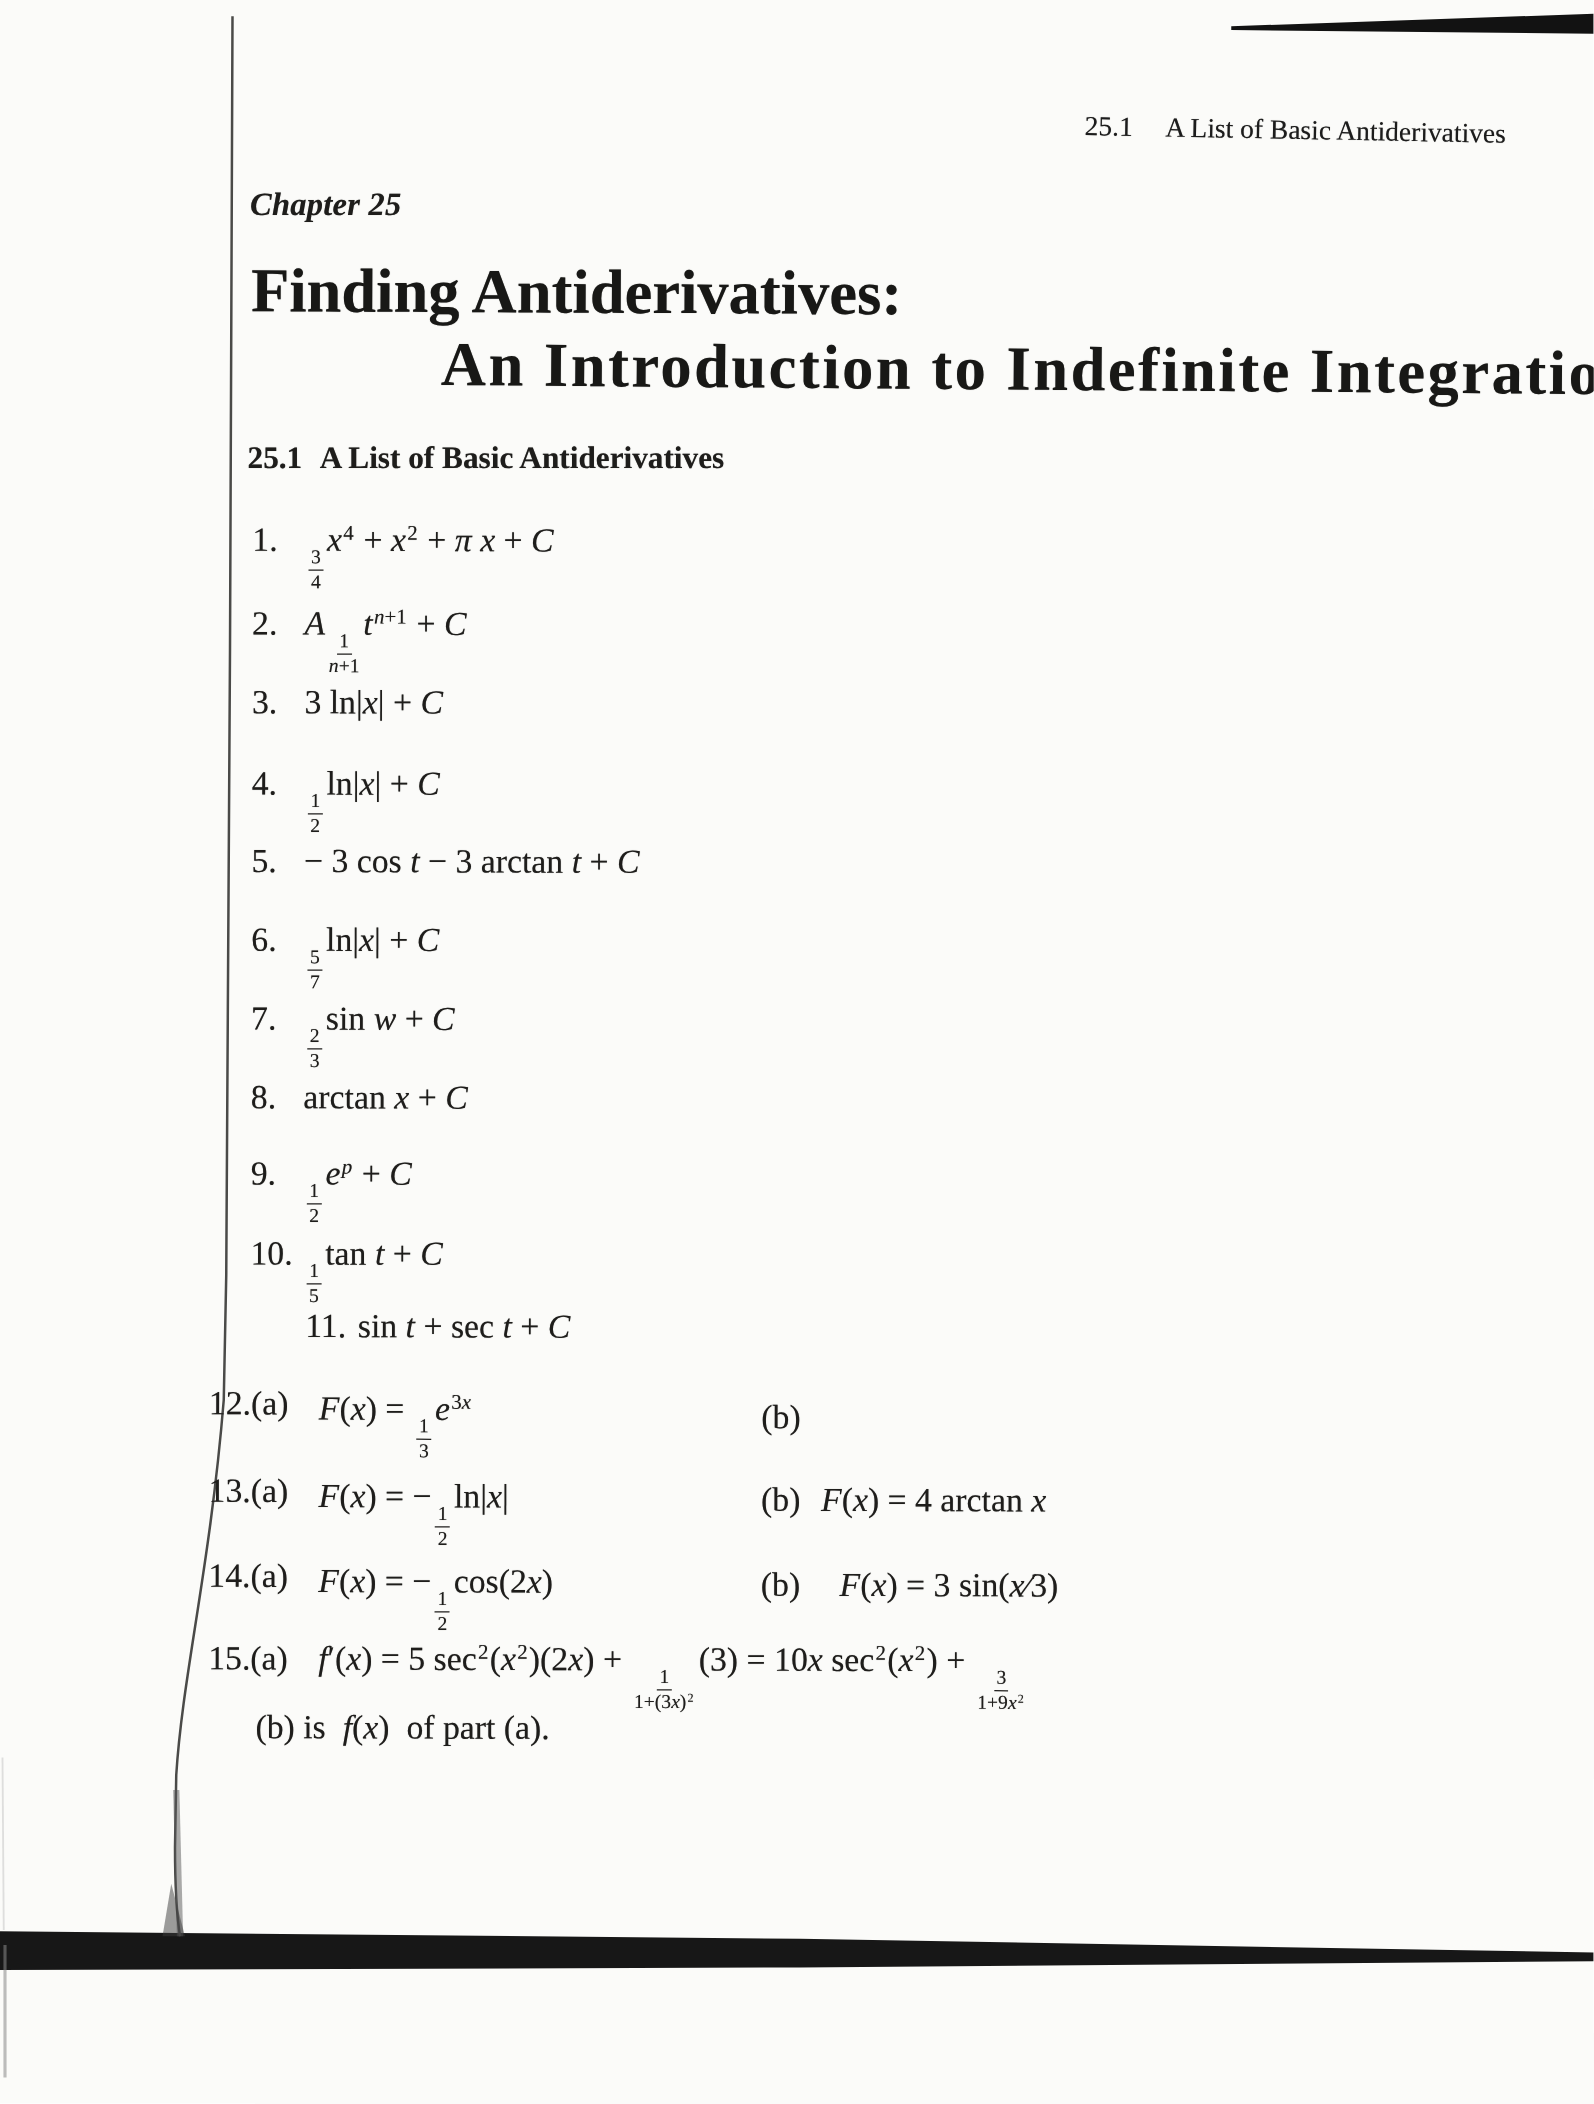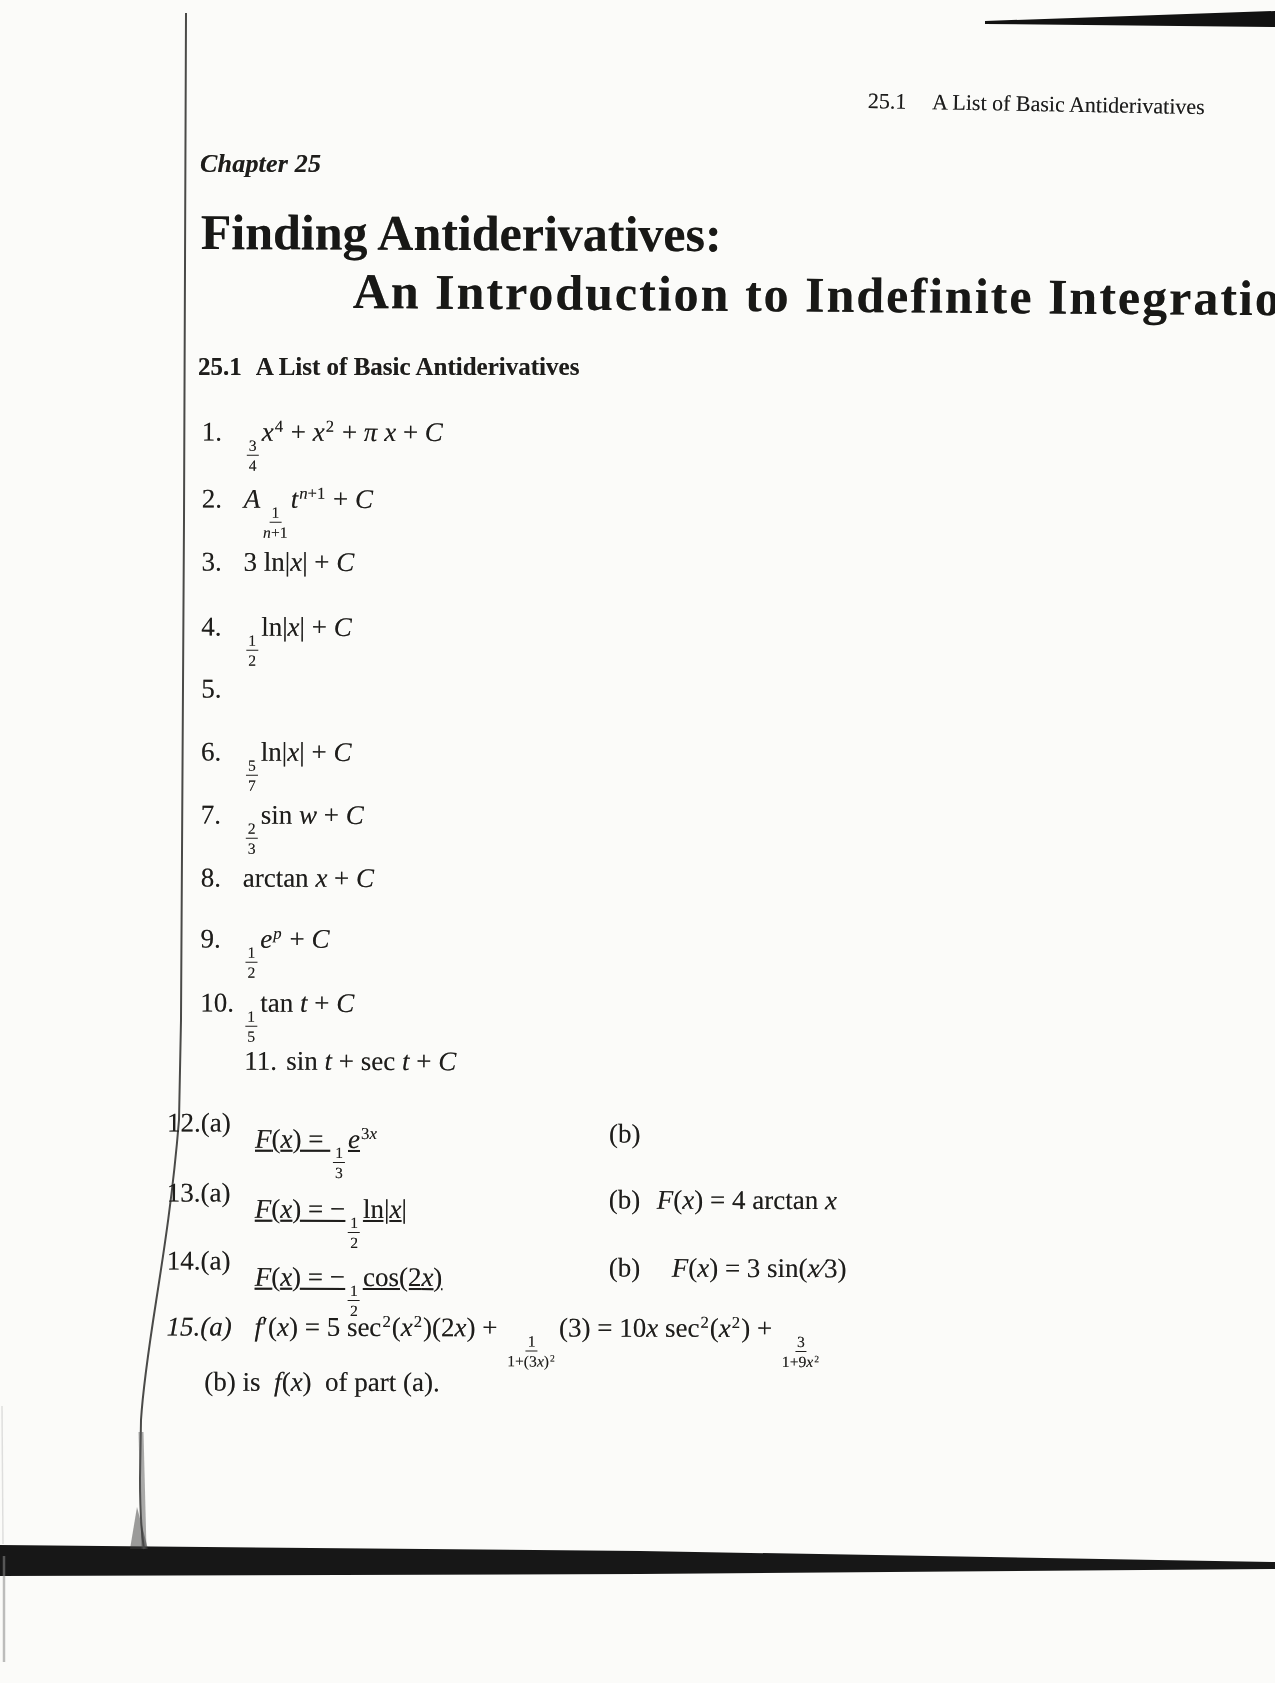--- a/index.html
+++ b/index.html
@@ -70,21 +70,21 @@
   .frac {
     display:inline-flex; flex-direction:column; align-items:center;
     font-size:0.58em; line-height:1.12; vertical-align:-0.62em;
     margin:0 3px; text-align:center;
   }
   .frac .fnum { border-bottom:1.5px solid currentColor; padding:0 2px 1px; }
   .frac .fden { padding-top:1px; }
 
   .paired-row { left:0; width:100%; height:70px; }
   .a-label  { position:absolute; left:170px; top:0; }
-  .a-formula{ position:absolute; left:258px; top:16px;text-decoration:underline; }
+  .a-formula{ position:absolute; left:258px; top:4px; }
   .b-label  { position:absolute; left:612px; top:0; }
   .b-formula{ position:absolute; left:660px; top:0; }
 </style>
 </head>
 <body>
 
 <div class="page">
 
   <svg class="scan-svg" viewBox="0 0 1275 1683" aria-hidden="true">
     <polygon points="985,21 1275,11 1275,27 985,24" fill="#121212"></polygon>
@@ -125,20 +125,21 @@
       <span class="formula">3 ln|<i>x</i>| + <i>C</i></span>
     </div>
 
     <div class="row single-row" style="top: 610px; left: 203px;">
       <span class="item-num" style="width: 42px;">4.</span>
       <span class="formula"><span class="frac"><span class="fnum">1</span><span class="fden">2</span></span>ln|<i>x</i>| + <i>C</i></span>
     </div>
 
     <div class="row single-row" style="top: 672px; left: 203px;">
       <span class="item-num" style="width: 42px;">5.</span>
+      <span class="formula">− 3 cos <i>t</i> − 3 arctan <i>t</i> + <i>C</i></span>
     </div>
 
     <div class="row single-row" style="top: 735px; left: 203px;">
       <span class="item-num" style="width: 42px;">6.</span>
       <span class="formula"><span class="frac"><span class="fnum">5</span><span class="fden">7</span></span>ln|<i>x</i>| + <i>C</i></span>
     </div>
 
     <div class="row single-row" style="top: 798px; left: 203px;">
       <span class="item-num" style="width: 42px;">7.</span>
       <span class="formula"><span class="frac"><span class="fnum">2</span><span class="fden">3</span></span>sin <i>w</i> + <i>C</i></span>
@@ -178,21 +179,21 @@
     </div>
 
     <div class="row paired-row" style="top: 1244px;">
       <span class="plabel a-label">14.(a)</span>
       <span class="formula a-formula"><i>F</i>(<i>x</i>) = −<span class="frac"><span class="fnum">1</span><span class="fden">2</span></span>cos(2<i>x</i>)</span>
       <span class="plabel b-label" style="top: 6px;">(b)</span>
       <span class="formula b-formula" style="top: 6px; margin-left: 15px;"><i>F</i>(<i>x</i>) = 3 sin(<i>x</i>⁄3)</span>
     </div>
 
     <div class="row single-row" style="top: 1310px; left: 170px;">
-      <span class="item-num" style="width: 88px; font-style: italic;">15.(a)</span>
+      <span class="item-num" style="width: 88px;">15.(a)</span>
       <span class="formula"><i>f</i>′(<i>x</i>) = 5 sec<span class="msup">2</span>(<i>x</i><span class="msup">2</span>)(2<i>x</i>) + <span class="frac"><span class="fnum">1</span><span class="fden">1+(3<i>x</i>)<span class="msup">2</span></span></span>(3) = 10<i>x</i> sec<span class="msup">2</span>(<i>x</i><span class="msup">2</span>) + <span class="frac"><span class="fnum">3</span><span class="fden">1+9<i>x</i><span class="msup">2</span></span></span></span>
     </div>
 
     <div class="row single-row" style="top: 1365px; left: 208px;">
       <span class="item-num" style="width: 0px;"></span>
       <span class="formula">(b) is  <i>f</i>(<i>x</i>)  of part (a).</span>
     </div>
   </div>
 
 </div>

